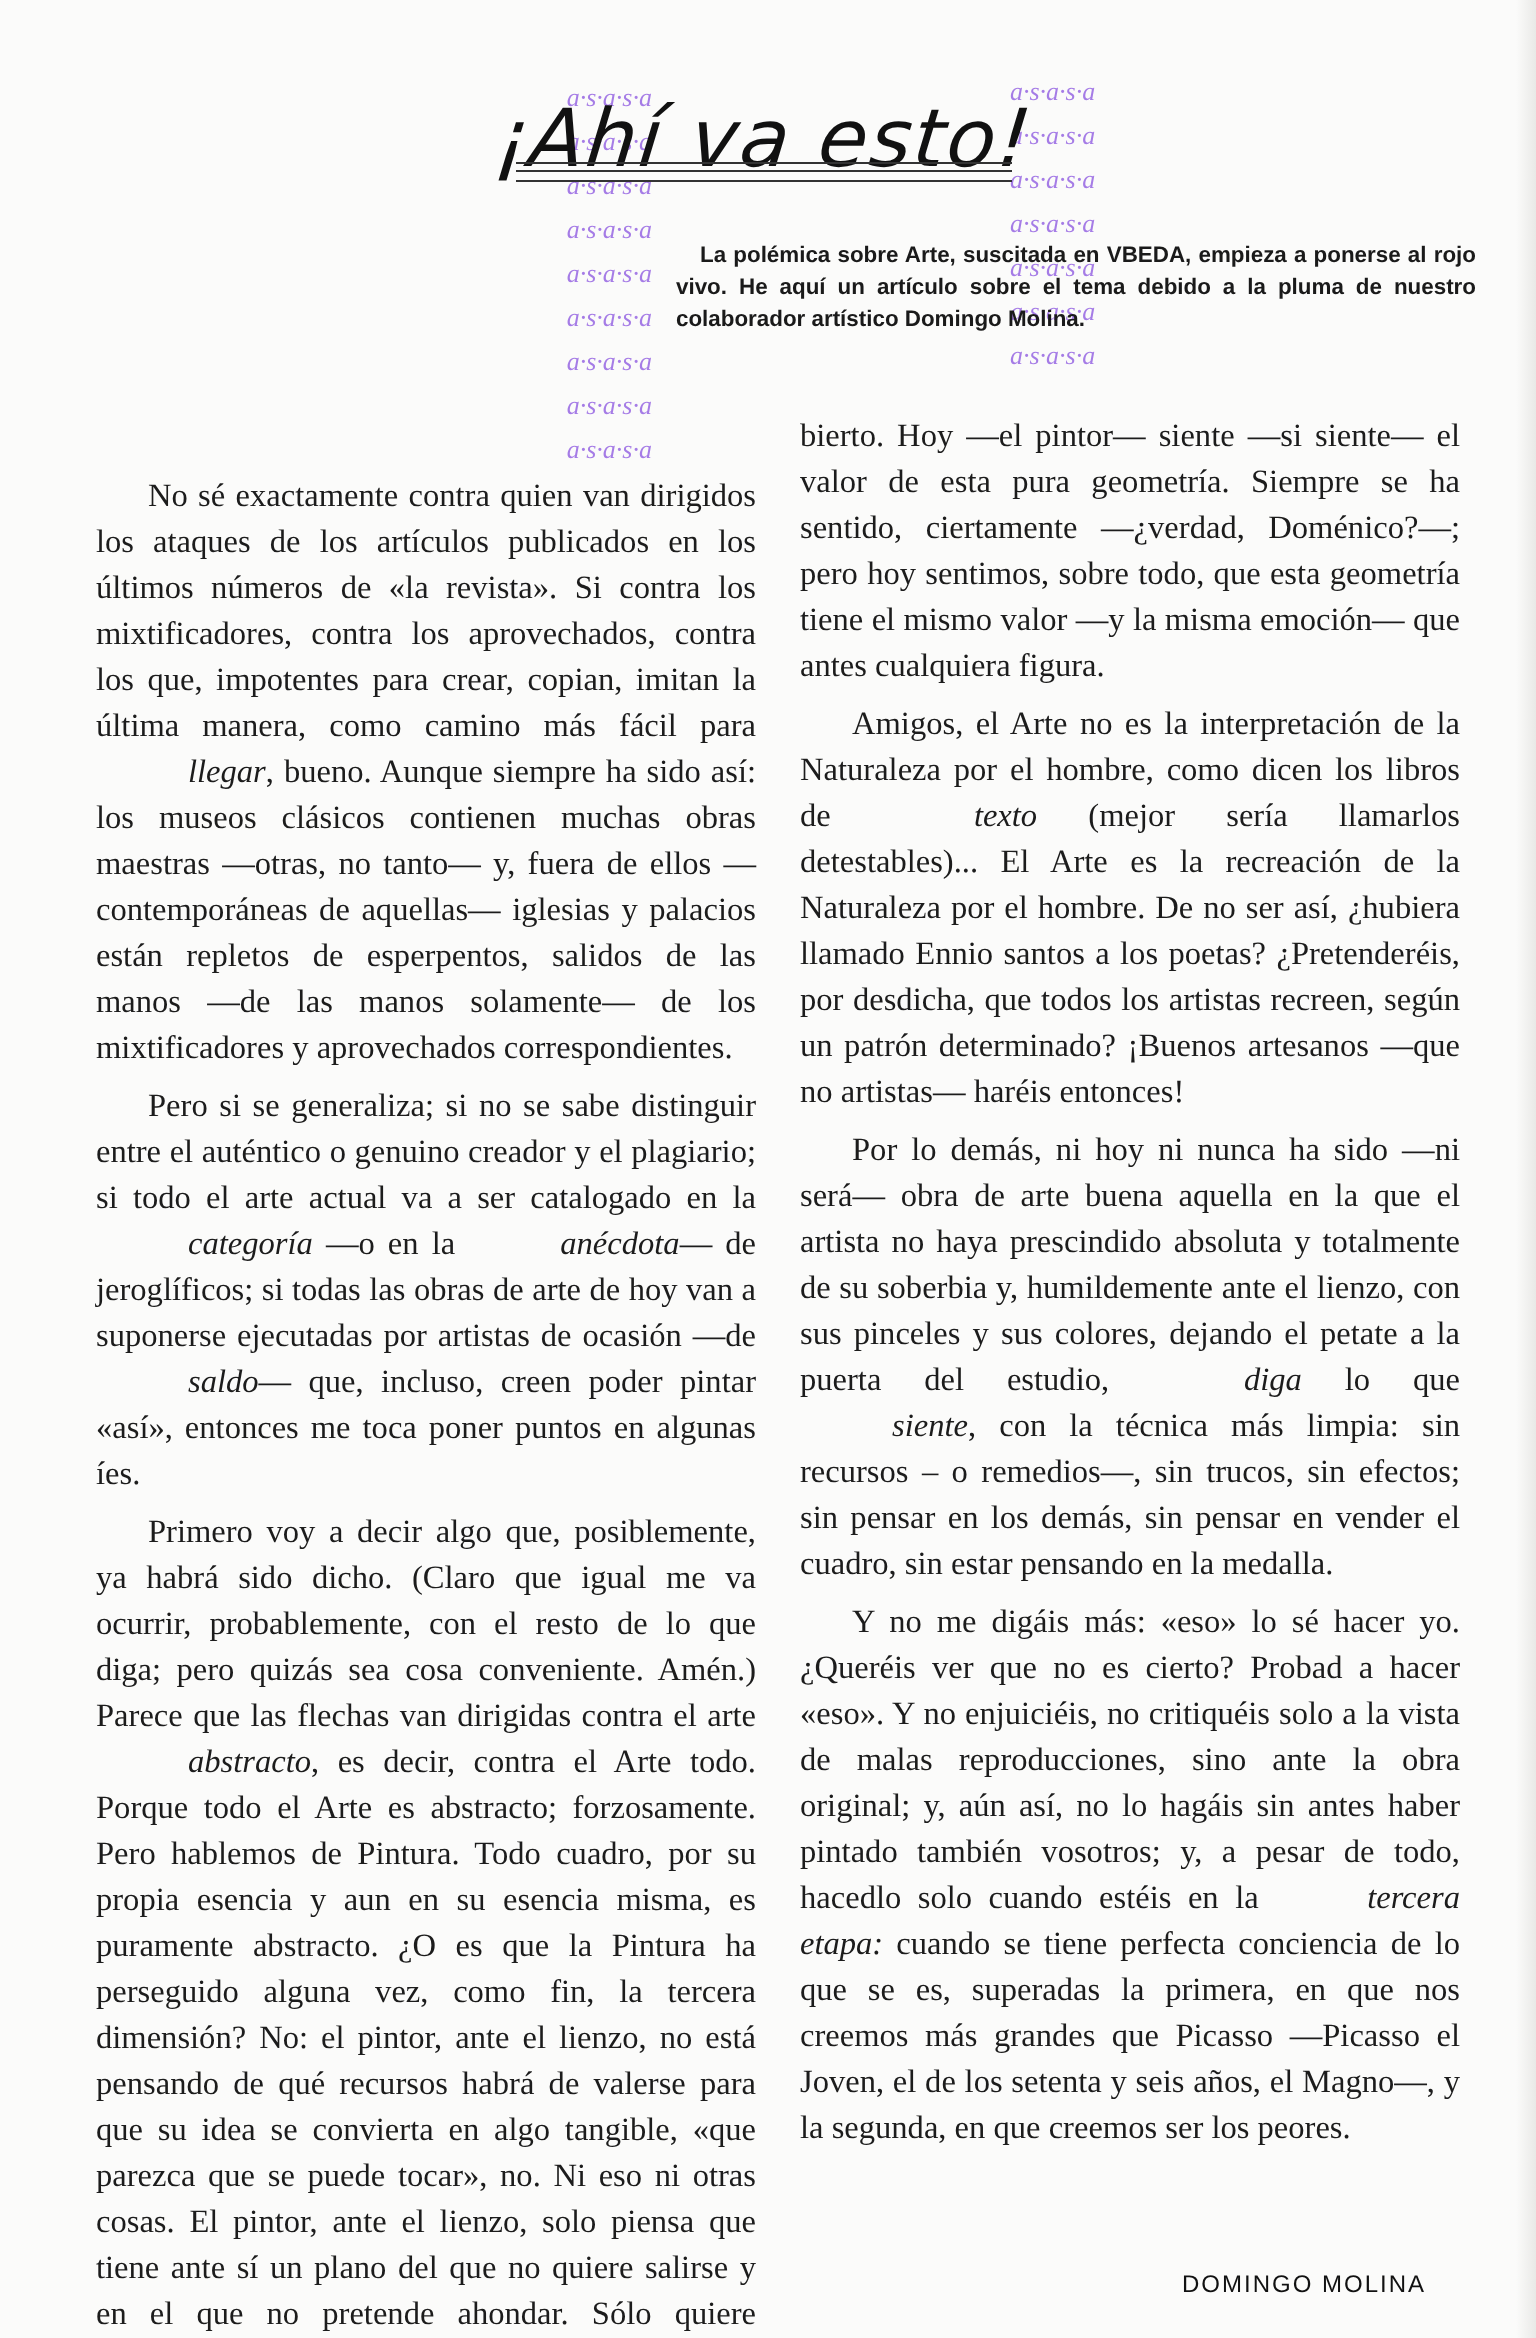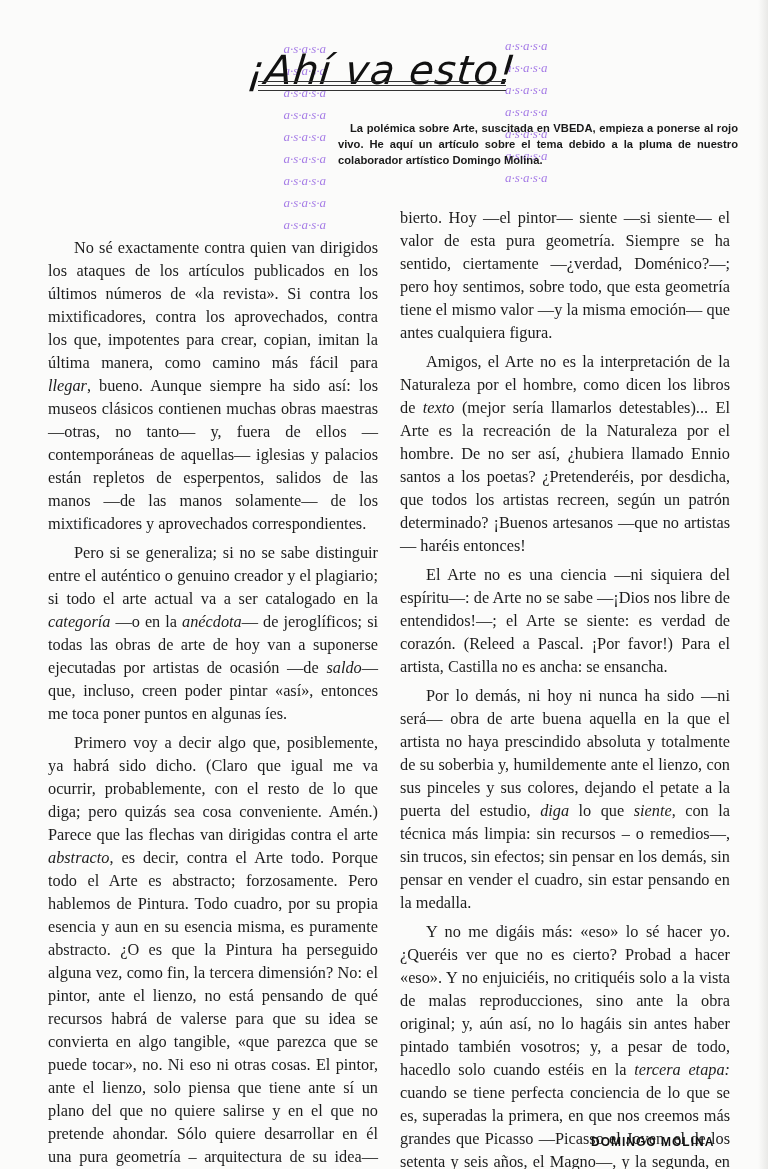--- a/index.html
+++ b/index.html
@@ -42,24 +42,24 @@
   }
   .col {
     position: absolute; top: 236px; width: 330px;
     font-size: 16.3px; line-height: 23px; text-align: justify;
     hyphens: manual;
   }
   .col.left { left: 48px; top: 236px; }
   .col.right { left: 400px; top: 206px; }
   .col p { margin: 0 0 6px 0; text-indent: 26px; font-family: Liberation Serif, serif; }
   .col p.cont { text-indent: 0; }
-  .col em { font-style: italic; }
+  .col em { font-style: italic; margin-left: 46px; }
   .signature {
     position: absolute; left: 591px; top: 1135px;
-    font-family: "Liberation Sans", sans-serif; font-weight: bold;
+    font-family: "Liberation Sans", sans-serif; font-weight: normal;
     font-size: 12px; letter-spacing: 1px; color: #111;
   }
 </style>
 </head>
 <body>
 
 <div class="bleed left">a·s·a·s·a<br>a·s·a·s·a<br>a·s·a·s·a<br>a·s·a·s·a<br>a·s·a·s·a<br>a·s·a·s·a<br>a·s·a·s·a<br>a·s·a·s·a<br>a·s·a·s·a</div>
 <div class="bleed right">a·s·a·s·a<br>a·s·a·s·a<br>a·s·a·s·a<br>a·s·a·s·a<br>a·s·a·s·a<br>a·s·a·s·a<br>a·s·a·s·a</div>
 <div class="right-edge"></div>
 
@@ -69,18 +69,17 @@
 <div class="intro">La polémica sobre Arte, suscitada en VBEDA, empieza a ponerse al rojo vivo. He aquí un artículo sobre el tema debido a la pluma de nuestro colaborador artístico Domingo Molina.</div>
 
 <div class="col left">
     <p><span>No sé exactamente contra quien van dirigidos los ataques de los artículos publicados en los últimos números de «la revista». Si contra los mixtificadores, contra los aprovechados, contra los que, impotentes para crear, copian, imitan la última manera, como camino más fácil para </span><em>llegar</em><span>, bueno. Aunque siempre ha sido así: los museos clásicos contienen muchas obras maestras —otras, no tanto— y, fuera de ellos —contemporáneas de aquellas— iglesias y palacios están repletos de esperpentos, salidos de las manos —de las manos solamente— de los mixtificadores y aprovechados correspondientes.</span></p>
     <p><span>Pero si se generaliza; si no se sabe distinguir entre el auténtico o genuino creador y el plagiario; si todo el arte actual va a ser catalogado en la </span><em>categoría</em><span> —o en la </span><em>anécdota</em><span>— de jeroglíficos; si todas las obras de arte de hoy van a suponerse ejecutadas por artistas de ocasión —de </span><em>saldo</em><span>— que, incluso, creen poder pintar «así», entonces me toca poner puntos en algunas íes.</span></p>
     <p><span>Primero voy a decir algo que, posiblemente, ya habrá sido dicho. (Claro que igual me va ocurrir, probablemente, con el resto de lo que diga; pero quizás sea cosa conveniente. Amén.) Parece que las flechas van dirigidas contra el arte </span><em>abstracto</em><span>, es decir, contra el Arte todo. Porque todo el Arte es abstracto; forzosamente. Pero hablemos de Pintura. Todo cuadro, por su propia esencia y aun en su esencia misma, es puramente abstracto. ¿O es que la Pintura ha perseguido alguna vez, como fin, la tercera dimensión? No: el pintor, ante el lienzo, no está pensando de qué recursos habrá de valerse para que su idea se convierta en algo tangible, «que parezca que se puede tocar», no. Ni eso ni otras cosas. El pintor, ante el lienzo, solo piensa que tiene ante sí un plano del que no quiere salirse y en el que no pretende ahondar. Sólo quiere desarrollar en él una pura geometría – arquitectura de su idea— que, en tiempos, se </span></p>
   </div>
 <div class="col right">
     <p class="cont"><span>bierto. Hoy —el pintor— siente —si siente— el valor de esta pura geometría. Siempre se ha sentido, ciertamente —¿verdad, Doménico?—; pero hoy sentimos, sobre todo, que esta geometría tiene el mismo valor —y la misma emoción— que antes cualquiera figura.</span></p>
     <p><span>Amigos, el Arte no es la interpretación de la Naturaleza por el hombre, como dicen los libros de </span><em>texto</em><span> (mejor sería llamarlos detestables)... El Arte es la recreación de la Naturaleza por el hombre. De no ser así, ¿hubiera llamado Ennio santos a los poetas? ¿Pretenderéis, por desdicha, que todos los artistas recreen, según un patrón determinado? ¡Buenos artesanos —que no artistas— haréis entonces!</span></p>
-    <p><span>El Arte no es una ciencia —ni siquiera del espíritu—: de Arte no se sabe —¡Dios nos libre de entendidos!—; el Arte se siente: es verdad de corazón. (Releed a Pascal. ¡Por favor!) Para el artista, Castilla no es ancha: se ensancha.</span></p>
     <p><span>Por lo demás, ni hoy ni nunca ha sido —ni será— obra de arte buena aquella en la que el artista no haya prescindido absoluta y totalmente de su soberbia y, humildemente ante el lienzo, con sus pinceles y sus colores, dejando el petate a la puerta del estudio, </span><em>diga</em><span> lo que </span><em>siente</em><span>, con la técnica más limpia: sin recursos – o remedios—, sin trucos, sin efectos; sin pensar en los demás, sin pensar en vender el cuadro, sin estar pensando en la medalla.</span></p>
     <p><span>Y no me digáis más: «eso» lo sé hacer yo. ¿Queréis ver que no es cierto? Probad a hacer «eso». Y no enjuiciéis, no critiquéis solo a la vista de malas reproducciones, sino ante la obra original; y, aún así, no lo hagáis sin antes haber pintado también vosotros; y, a pesar de todo, hacedlo solo cuando estéis en la </span><em>tercera etapa:</em><span> cuando se tiene perfecta conciencia de lo que se es, superadas la primera, en que nos creemos más grandes que Picasso —Picasso el Joven, el de los setenta y seis años, el Magno—, y la segunda, en que creemos ser los peores.</span></p>
   </div>
 
 <div class="signature">DOMINGO MOLINA</div>
 
 </body></html>

